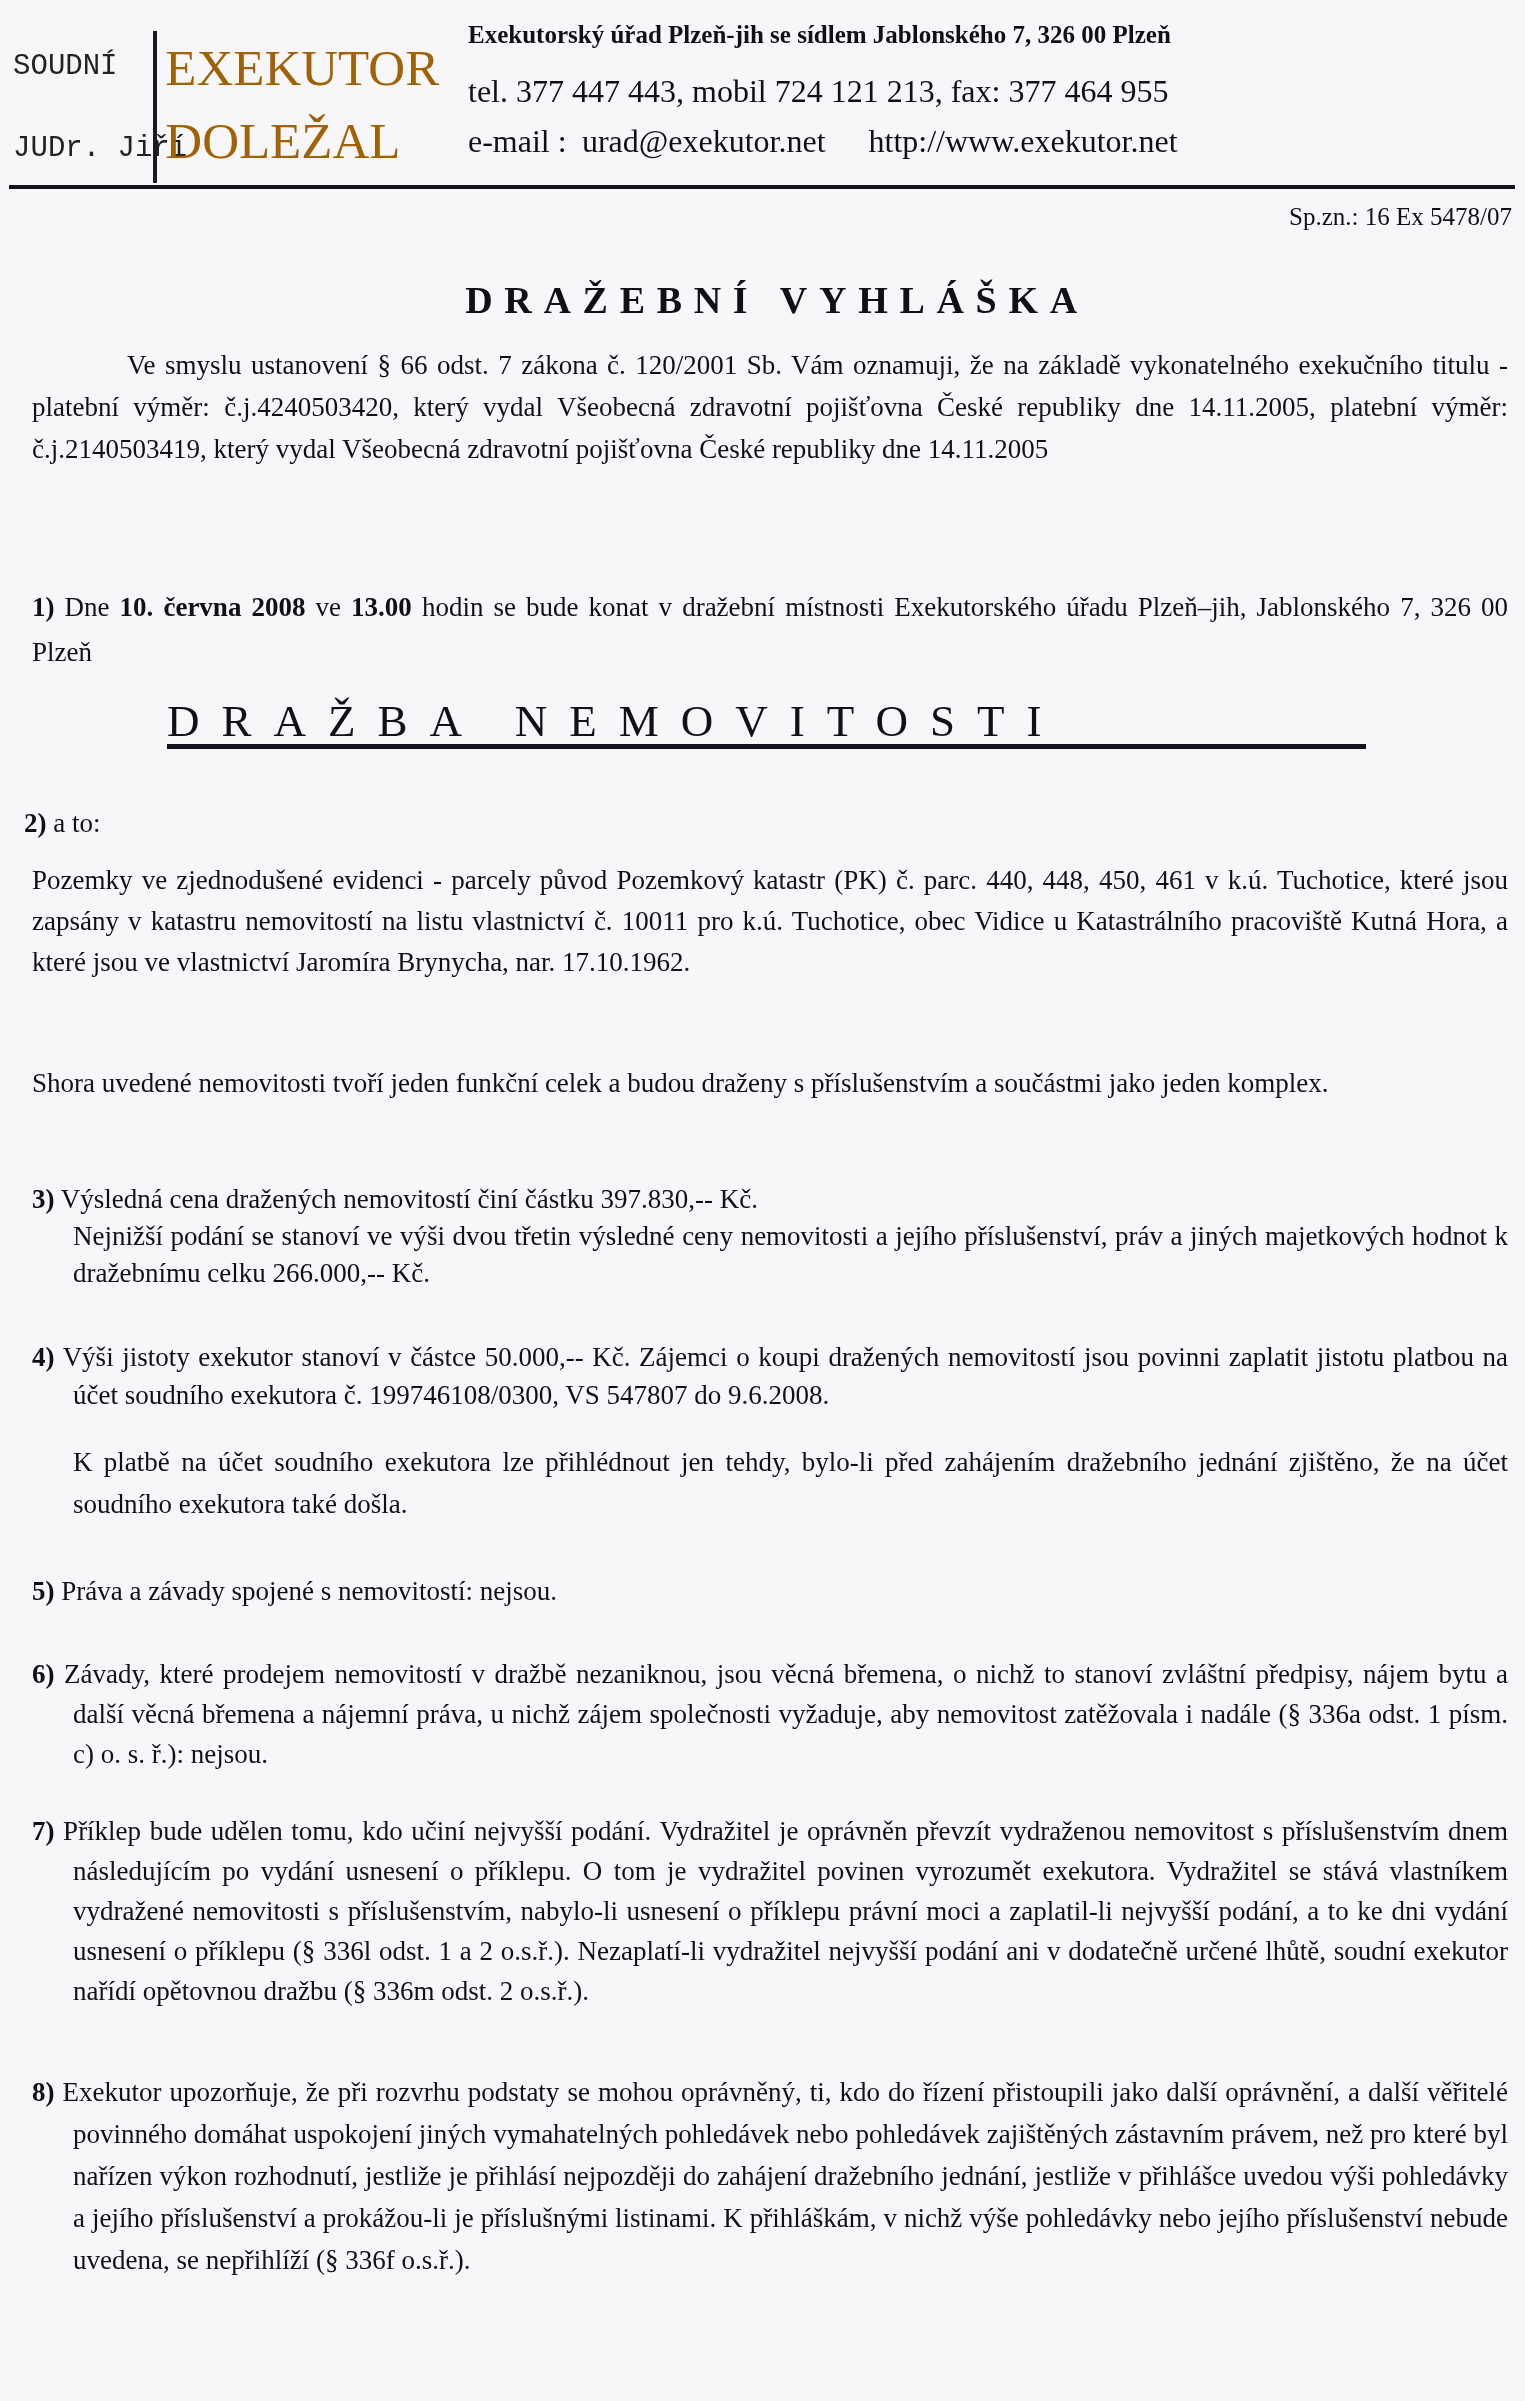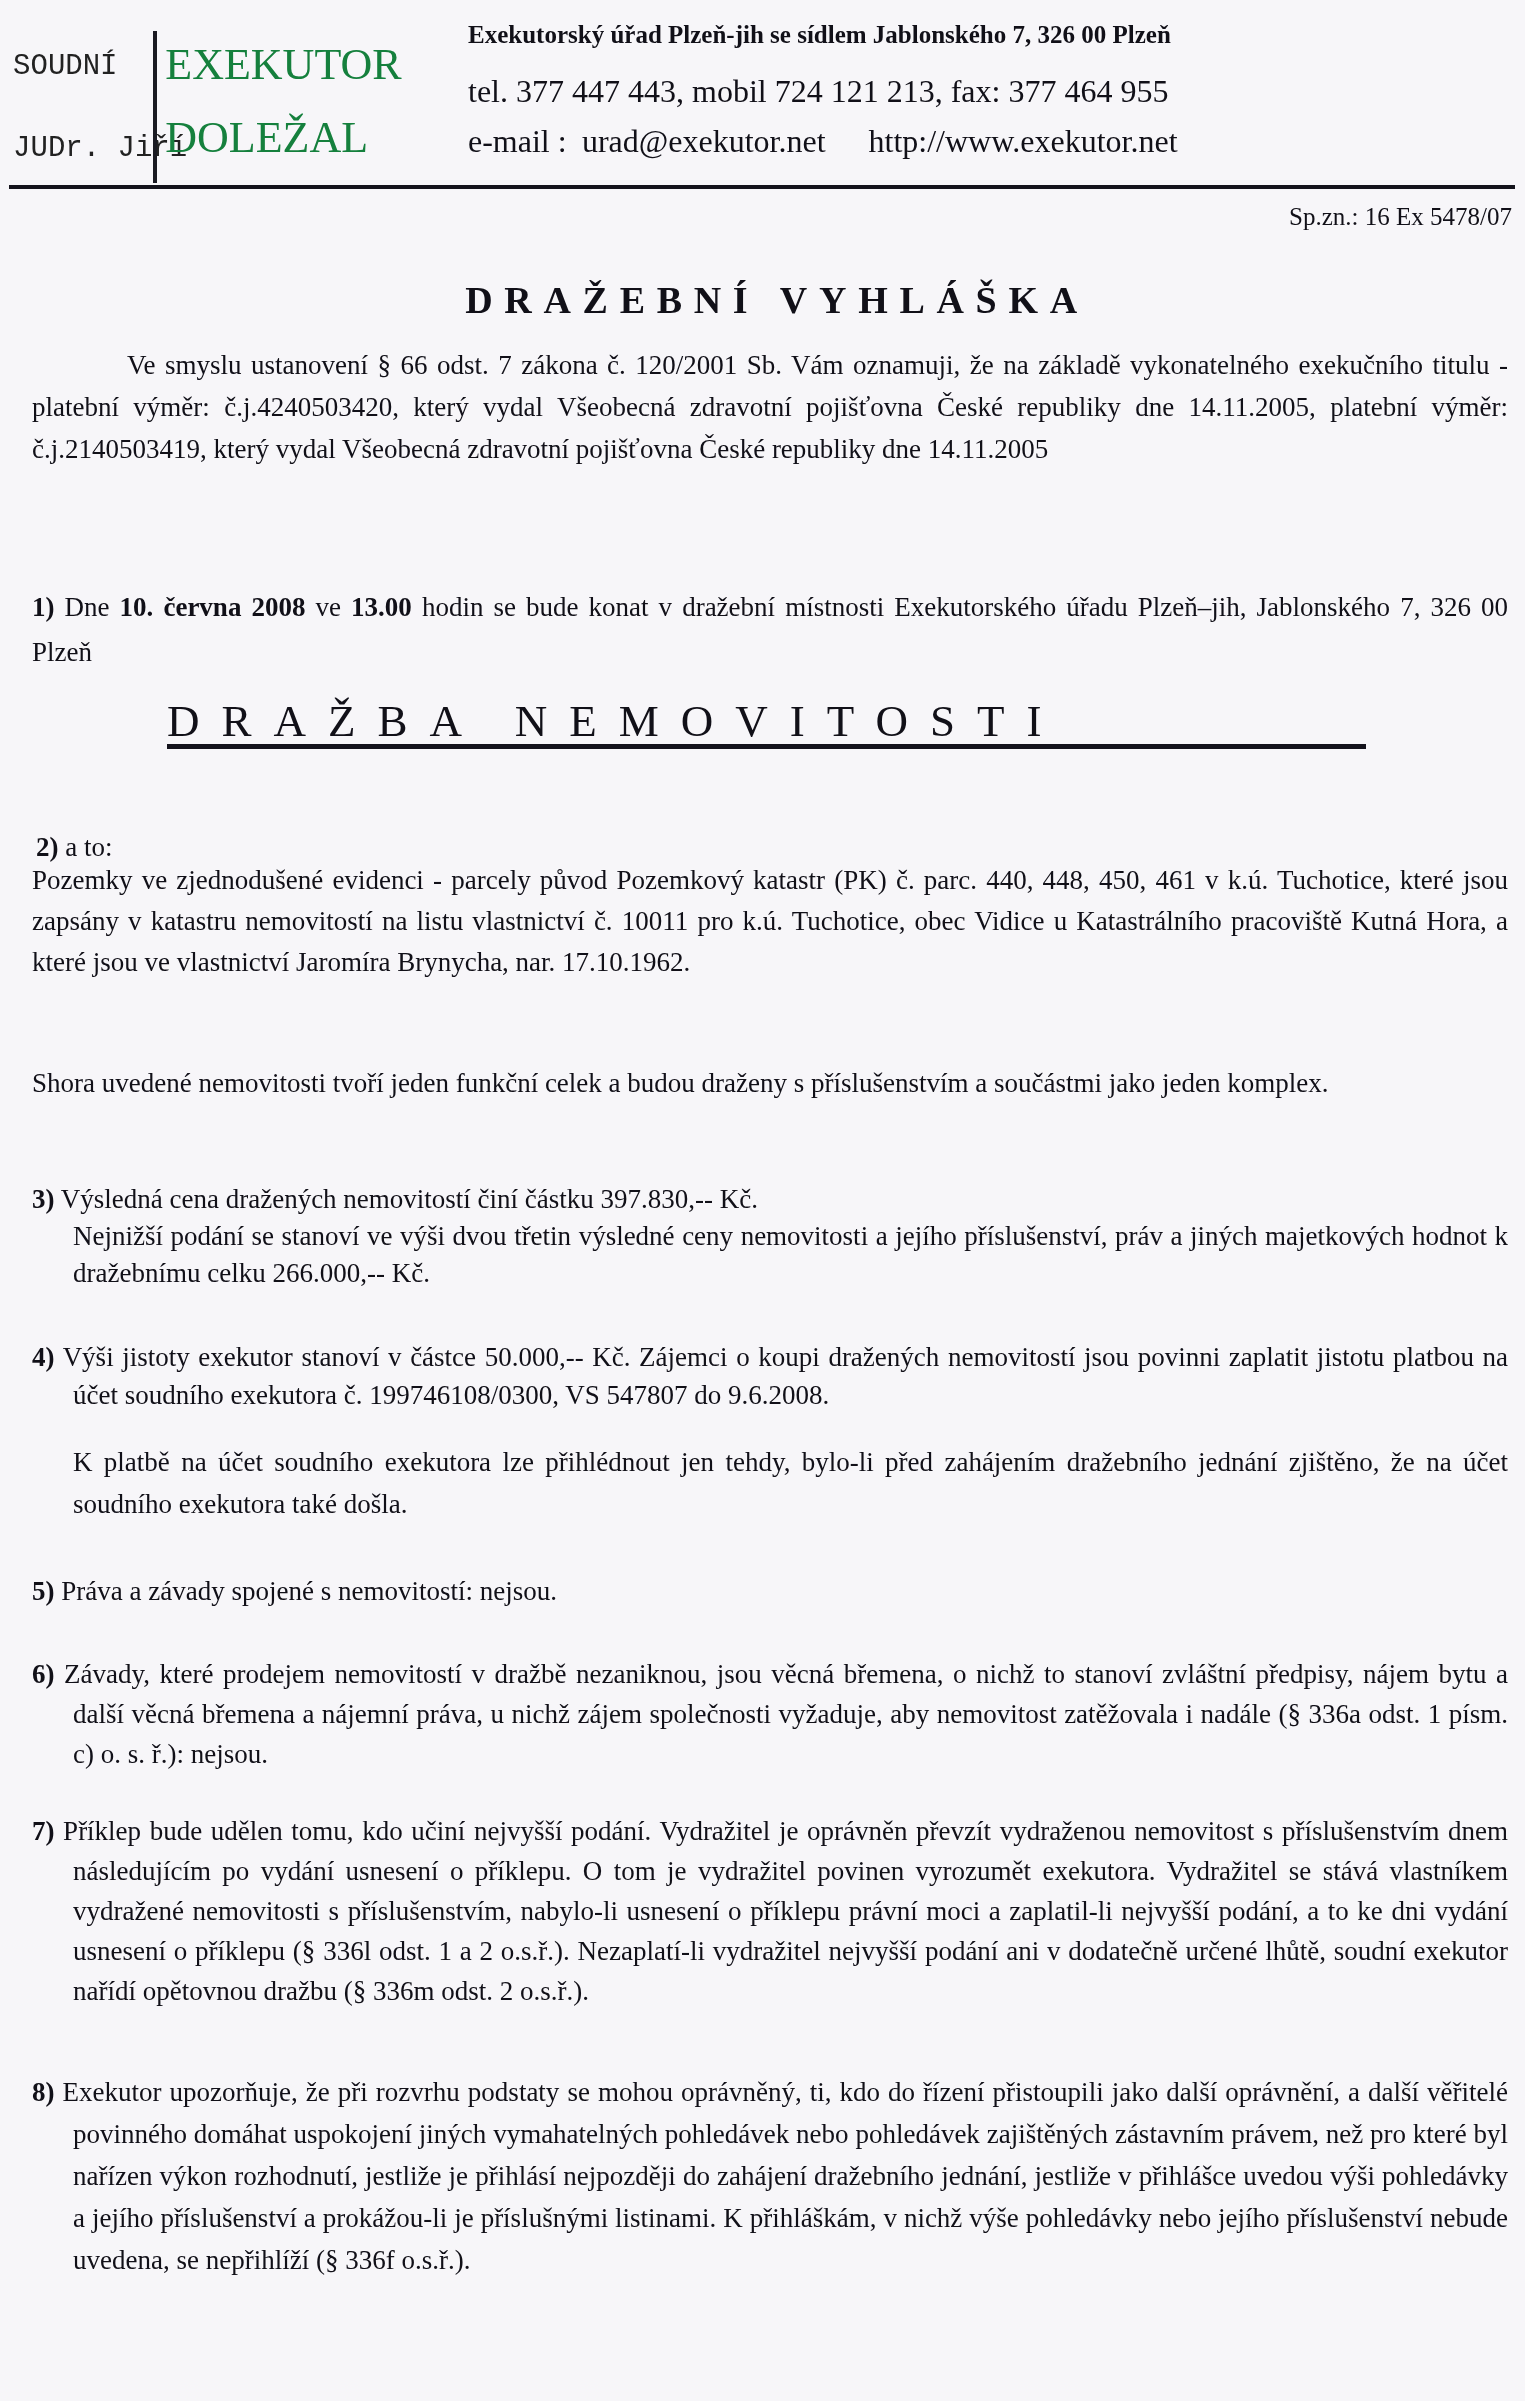--- a/index.html
+++ b/index.html
@@ -1,21 +1,21 @@
 <!DOCTYPE html>
 <html style="font-size:11.7px"><head>
 <meta charset="utf-8">
 <style>
   html, body { margin:0; padding:0; }
   body { width:1525px; height:2401px; background:#f7f6f9; position:relative; overflow:hidden;
          font-family:"Liberation Serif", "DejaVu Serif", serif; color:#111018; }
   .abs { position:absolute; }
   
   .logo-small { font-family:Liberation Mono, monospace; font-size:29px; color:#222; letter-spacing:0; }
-  .logo-big { font-size:44px; line-height:1; color:#15803d;font-family:Liberation Serif, serif; }
+  .logo-big { font-size:51px; line-height:1; color:#a16207;font-family:Liberation Serif, serif; }
   .vbar { background:#1a1a22; width:3.7px; }
   .hdr-bold { font-weight:bold; font-size:25px; }
   .hdr-line { font-size:32px; }
   .rule { background:#14131c; height:3.7px; }
   .spzn { font-size:25px; }
   .title1 { font-weight:bold; font-size:38px; letter-spacing:11.7px;margin-top:9px; }
   .title2 { font-size:45px; letter-spacing:22px; font-weight:normal; }
   .underline { background:#14131c; height:5.1px; }
   .p { font-size:27px; line-height:45px; text-align:justify; text-align-last:left; }
   .num { font-weight:bold; }
@@ -55,21 +55,21 @@
   <span>Dne</span>
   <b>10. června 2008</b>
   <span>ve</span>
   <b>13.00</b>
   <span>hodin se bude konat v dražební místnosti Exekutorského úřadu Plzeň–jih, Jablonského 7, 326 00 Plzeň</span>
 </div>
 
 <div class="abs title2" style="left:167px; top:695px; white-space:nowrap;">DRAŽBA NEMOVITOSTI</div>
 <div class="abs underline" style="left:167px; top:744px; width:1199px;"></div>
 
-<div class="abs p" style="left:36px; top:801px;margin-top:24px;">
+<div class="abs p" style="left:24px; top:801px;">
   <span class="num">2)</span>
   <span>a to:</span>
 </div>
 
 <div class="abs p" style="left:32px; top:860px; width:1476px; line-height:41px;">Pozemky ve zjednodušené evidenci - parcely původ Pozemkový katastr (PK) č. parc. 440, 448, 450, 461 v k.ú. Tuchotice, které jsou zapsány v katastru nemovitostí na listu vlastnictví č. 10011 pro k.ú. Tuchotice, obec Vidice u Katastrálního pracoviště Kutná Hora, a které jsou ve vlastnictví Jaromíra Brynycha, nar. 17.10.1962.</div>
 
 <div class="abs p" style="left:32px; top:1062px; width:1476px; line-height:42px;">Shora uvedené nemovitosti tvoří jeden funkční celek a budou draženy s příslušenstvím a součástmi jako jeden komplex.</div>
 
 <div class="abs p" style="left:32px; top:1181px; width:1476px; line-height:37px;">
   <div>

